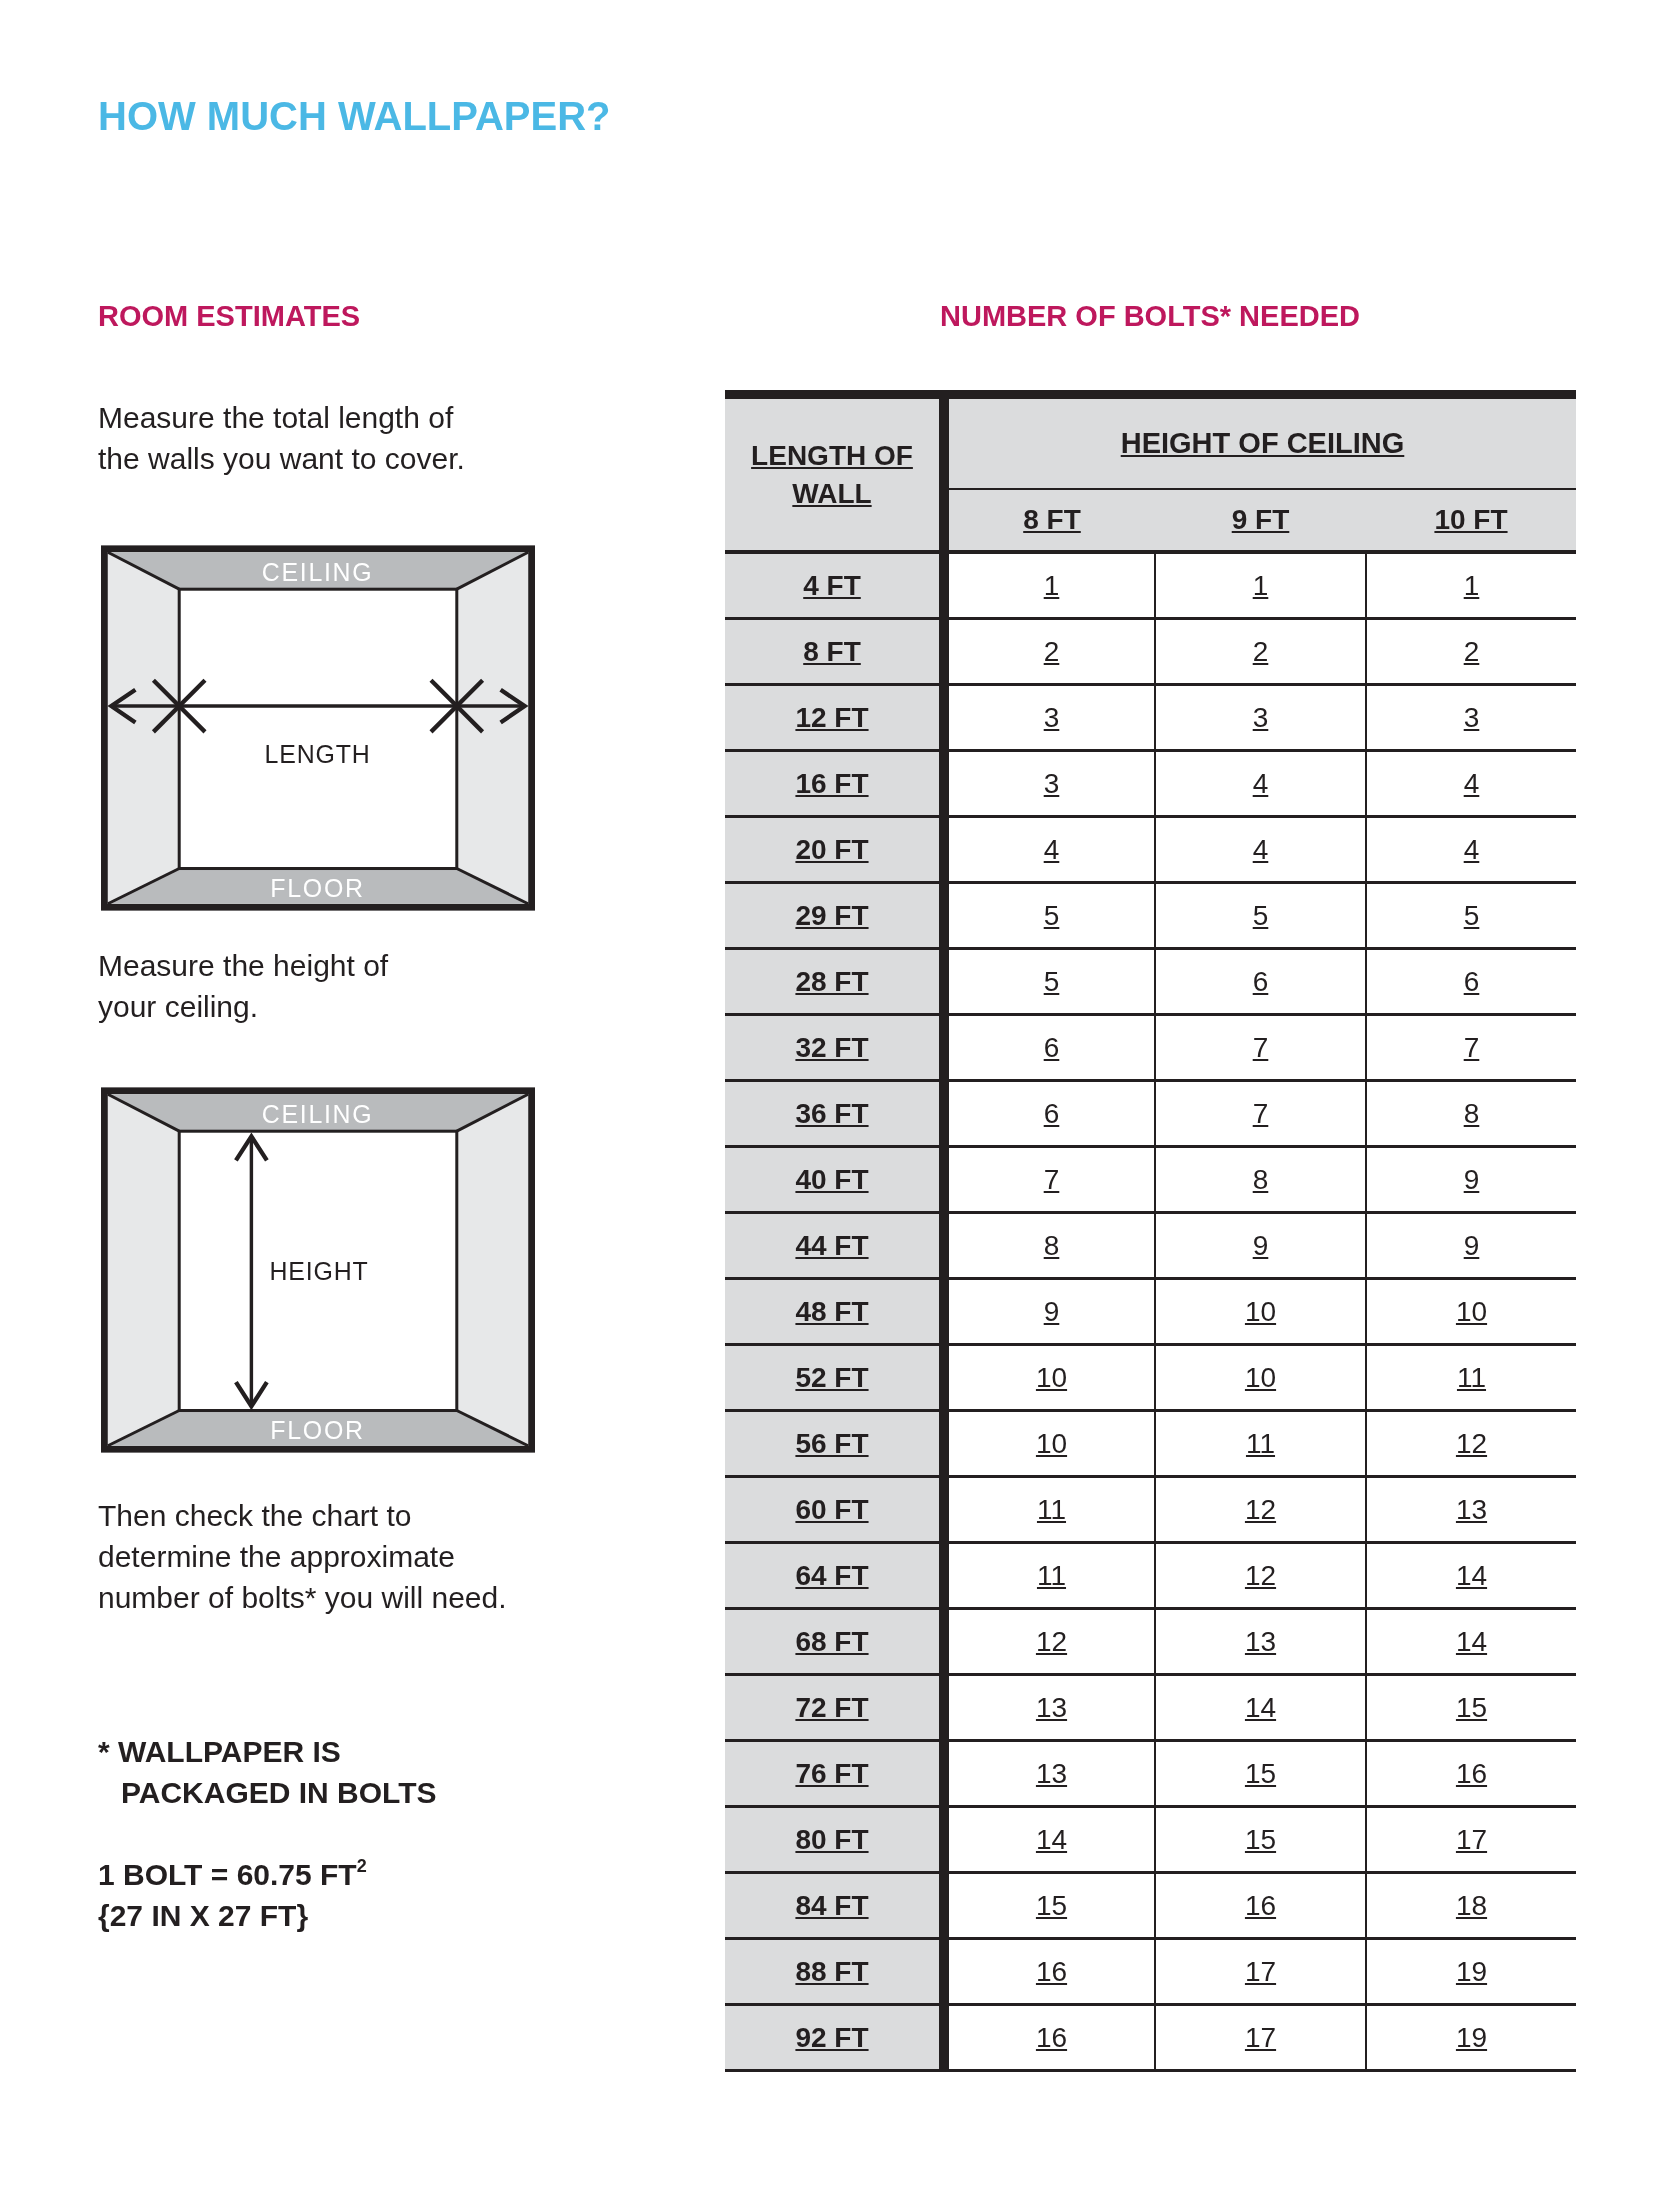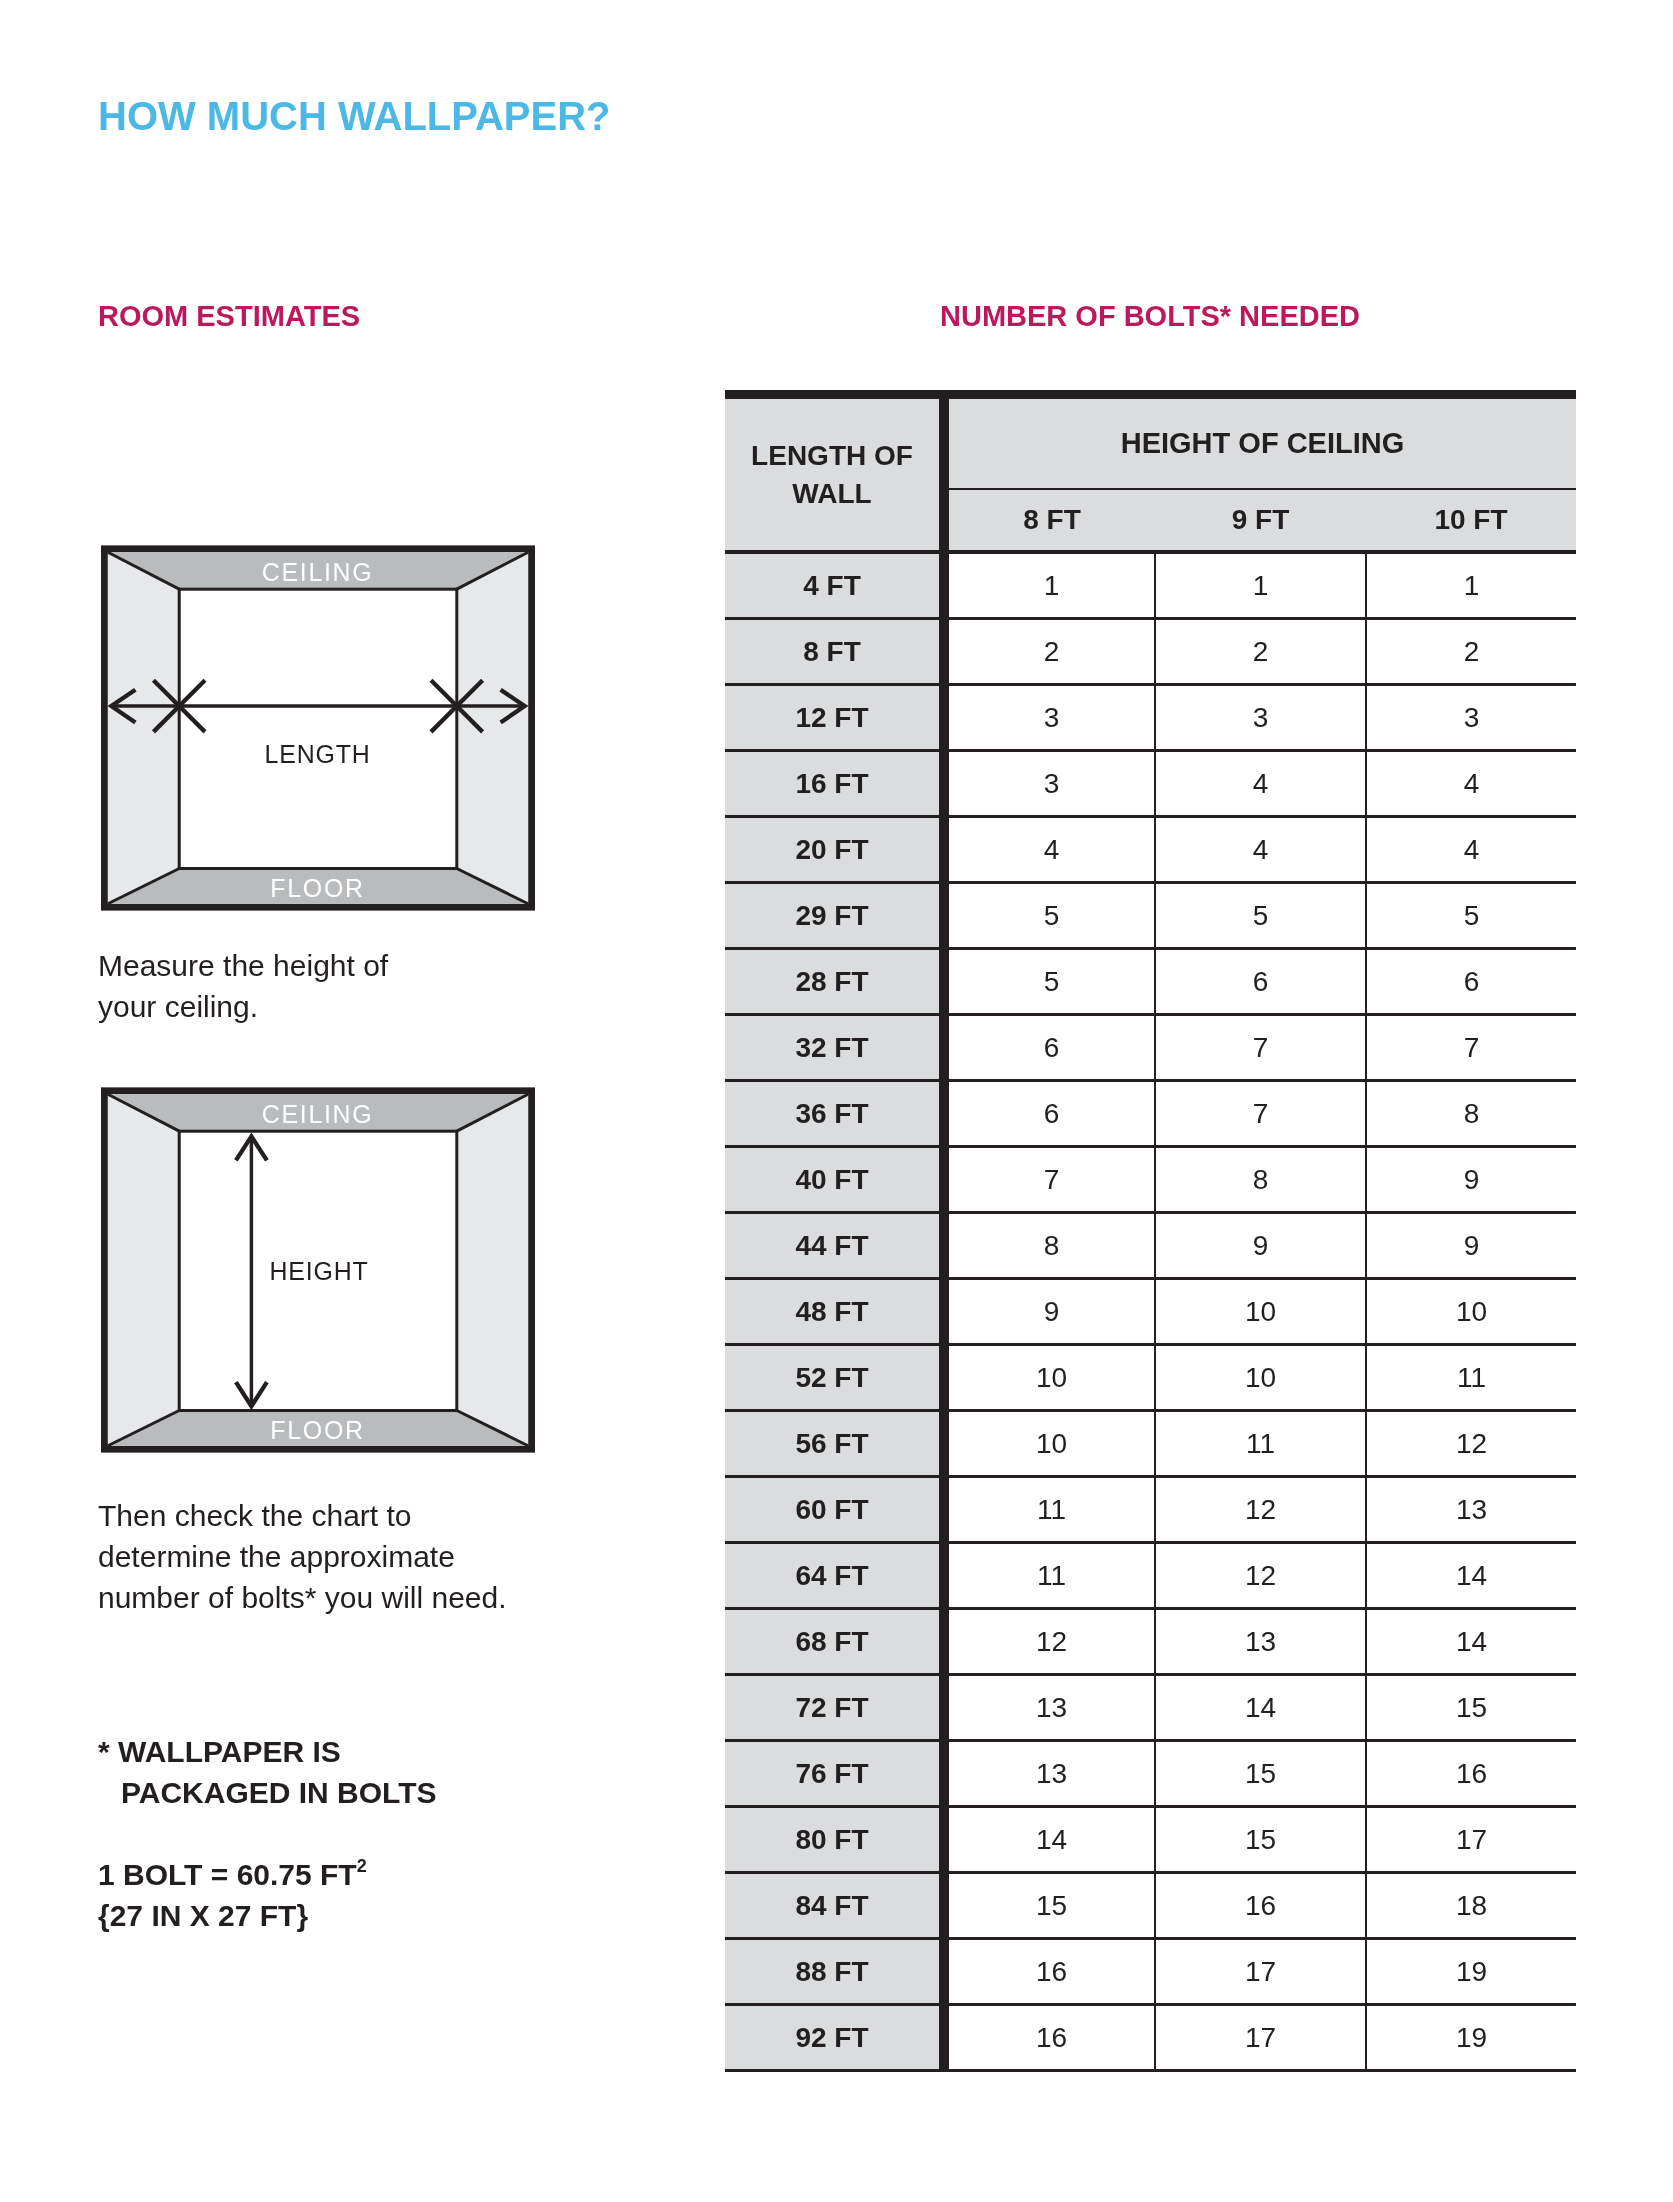--- a/index.html
+++ b/index.html
@@ -35,20 +35,21 @@
   .diagram { position:absolute; left:101px; }
   #room-length-diagram { top:545px; }
   #room-height-diagram { top:1087px; }
   .svg-room-label { font-family:"Liberation Sans", sans-serif; font-size:29px; letter-spacing:2px; fill:#ffffff; }
   .svg-dim-label  { font-family:"Liberation Sans", sans-serif; font-size:29px; letter-spacing:1px; fill:#231F20; }
   
   #bolt-table {
     position:absolute; left:725px; top:390px; width:850px;
     border-collapse:collapse; table-layout:fixed;
     border-top:9.5px solid #231F20;
+    text-decoration:underline;
   }
   #bolt-table th, #bolt-table td { padding:0; text-align:center; vertical-align:middle; }
   #bolt-table .corner {
     background:#DBDCDD; font-size:28px; font-weight:bold; line-height:38px;
     border-right:10.3px solid #231F20; border-bottom:4.3px solid #231F20;
     padding:0 26px;
   }
   #bolt-table .span-header {
     background:#DBDCDD; font-size:29px; font-weight:bold;
     height:89px; border-bottom:2.6px solid #231F20;
@@ -69,20 +70,24 @@
 </style>
 </head>
 <body>
 
 <div id="page">
 
   <h1 id="title">HOW MUCH WALLPAPER?</h1>
 
   <h2 id="room-estimates-heading" class="section-heading">ROOM ESTIMATES</h2>
 
+  <div id="instruction-length" class="copy">
+    <div>Measure the total length of</div>
+    <div>the walls you want to cover.</div>
+  </div>
 
   <svg id="room-length-diagram" class="diagram" width="434" height="366" viewBox="0 0 505 425">
     <rect x="4" y="4" width="497" height="417" fill="#ffffff" stroke="#231F20" stroke-width="8"></rect>
     <polygon points="8,8 497,8 414,51 91,51" fill="#B9BBBD"></polygon>
     <polygon points="91,376 414,376 497,417 8,417" fill="#B9BBBD"></polygon>
     <polygon points="8,8 91,51 91,376 8,417" fill="#E7E8E9"></polygon>
     <polygon points="497,8 414,51 414,376 497,417" fill="#E7E8E9"></polygon>
     <rect x="91" y="51" width="323" height="325" fill="#ffffff" stroke="#231F20" stroke-width="3.5"></rect>
     <g stroke="#231F20" stroke-width="3.5">
       <line x1="8" y1="8" x2="91" y2="51"></line>

